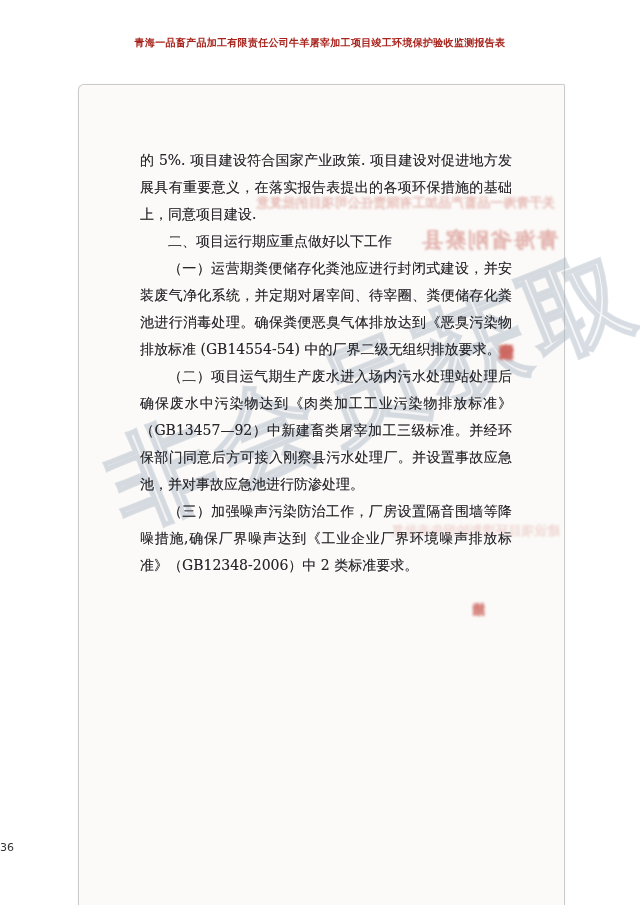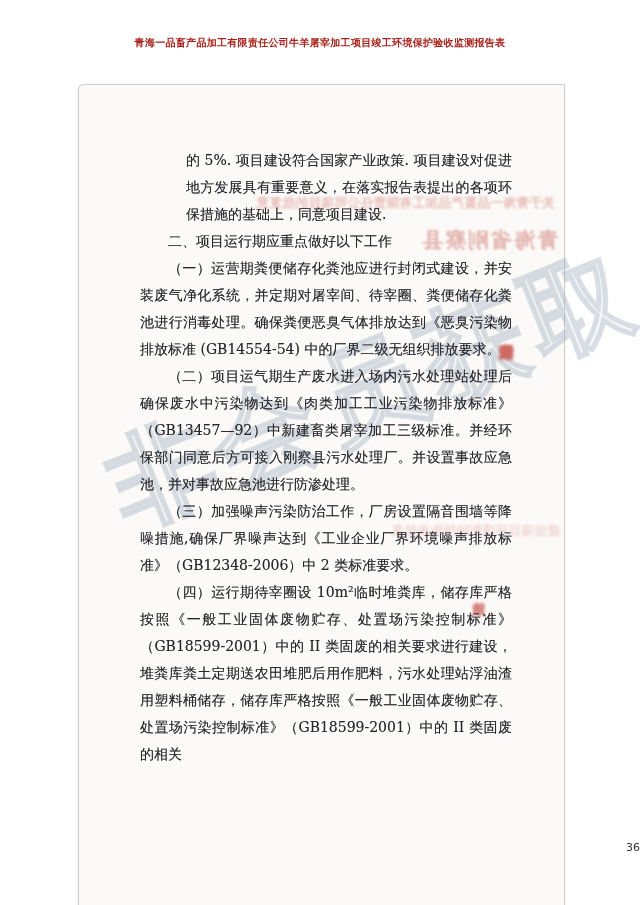--- a/index.html
+++ b/index.html
@@ -83,27 +83,27 @@
     left: 140px; top: 147px;
     width: 372px;
     font-size: 14px;
     line-height: 27px;
     color: #26262a;
     text-align: justify;
     text-shadow: 0 0 0.6px rgba(20,20,30,0.42);
     z-index: 3;
   }
   .content p { margin: 0; text-indent: 2em; }
-  .content p.no-indent { text-indent: 0; margin-left: 46px; }
+  .content p.no-indent { text-indent: 0; }
 
   .page-number {
     position: absolute;
     left: 0; top: 841px;
     width: 640px;
-    text-align: right;
+    text-align: left;
     font-size: 11px;
     color: #333333;
     font-family: "DejaVu Sans", sans-serif;
     z-index: 4;
   }
 </style>
 </head>
 <body>
 
 <div class="canvas">
@@ -119,18 +119,17 @@
   <div class="bleed bleed-3">环境保护验收监测报告表审查意见</div>
   <div class="bleed bleed-4">污染物排放标准要求</div>
   <div class="bleed bleed-5">建设项目环境影响报告表批复</div>
 
   <div class="content">
     <p class="no-indent">的 5%. 项目建设符合国家产业政策. 项目建设对促进地方发展具有重要意义，在落实报告表提出的各项环保措施的基础上，同意项目建设.</p>
     <p>二、项目运行期应重点做好以下工作</p>
     <p>（一）运营期粪便储存化粪池应进行封闭式建设，并安装废气净化系统，并定期对屠宰间、待宰圈、粪便储存化粪池进行消毒处理。确保粪便恶臭气体排放达到《恶臭污染物排放标准 (GB14554-54) 中的厂界二级无组织排放要求。</p>
     <p>（二）项目运气期生产废水进入场内污水处理站处理后确保废水中污染物达到《肉类加工工业污染物排放标准》（GB13457—92）中新建畜类屠宰加工三级标准。并经环保部门同意后方可接入刚察县污水处理厂。并设置事故应急池，并对事故应急池进行防渗处理。</p>
     <p>（三）加强噪声污染防治工作，厂房设置隔音围墙等降噪措施,确保厂界噪声达到《工业企业厂界环境噪声排放标准》（GB12348-2006）中 2 类标准要求。</p>
-    <p>（四）运行期待宰圈设 10m²临时堆粪库，储存库严格按照《一般工业固体废物贮存、处置场污染控制标准》（GB18599-2001）中的 II 类固废的相关要求进行建设，堆粪库粪土定期送农田堆肥后用作肥料，污水处理站浮油渣用塑料桶储存，储存库严格按照《一般工业固体废物贮存、处置场污染控制标准》（GB18599-2001）中的 II 类固废的相关</p>
   </div>
 
   <div class="page-number">36</div>
 
 </div>
 
 </body></html>

